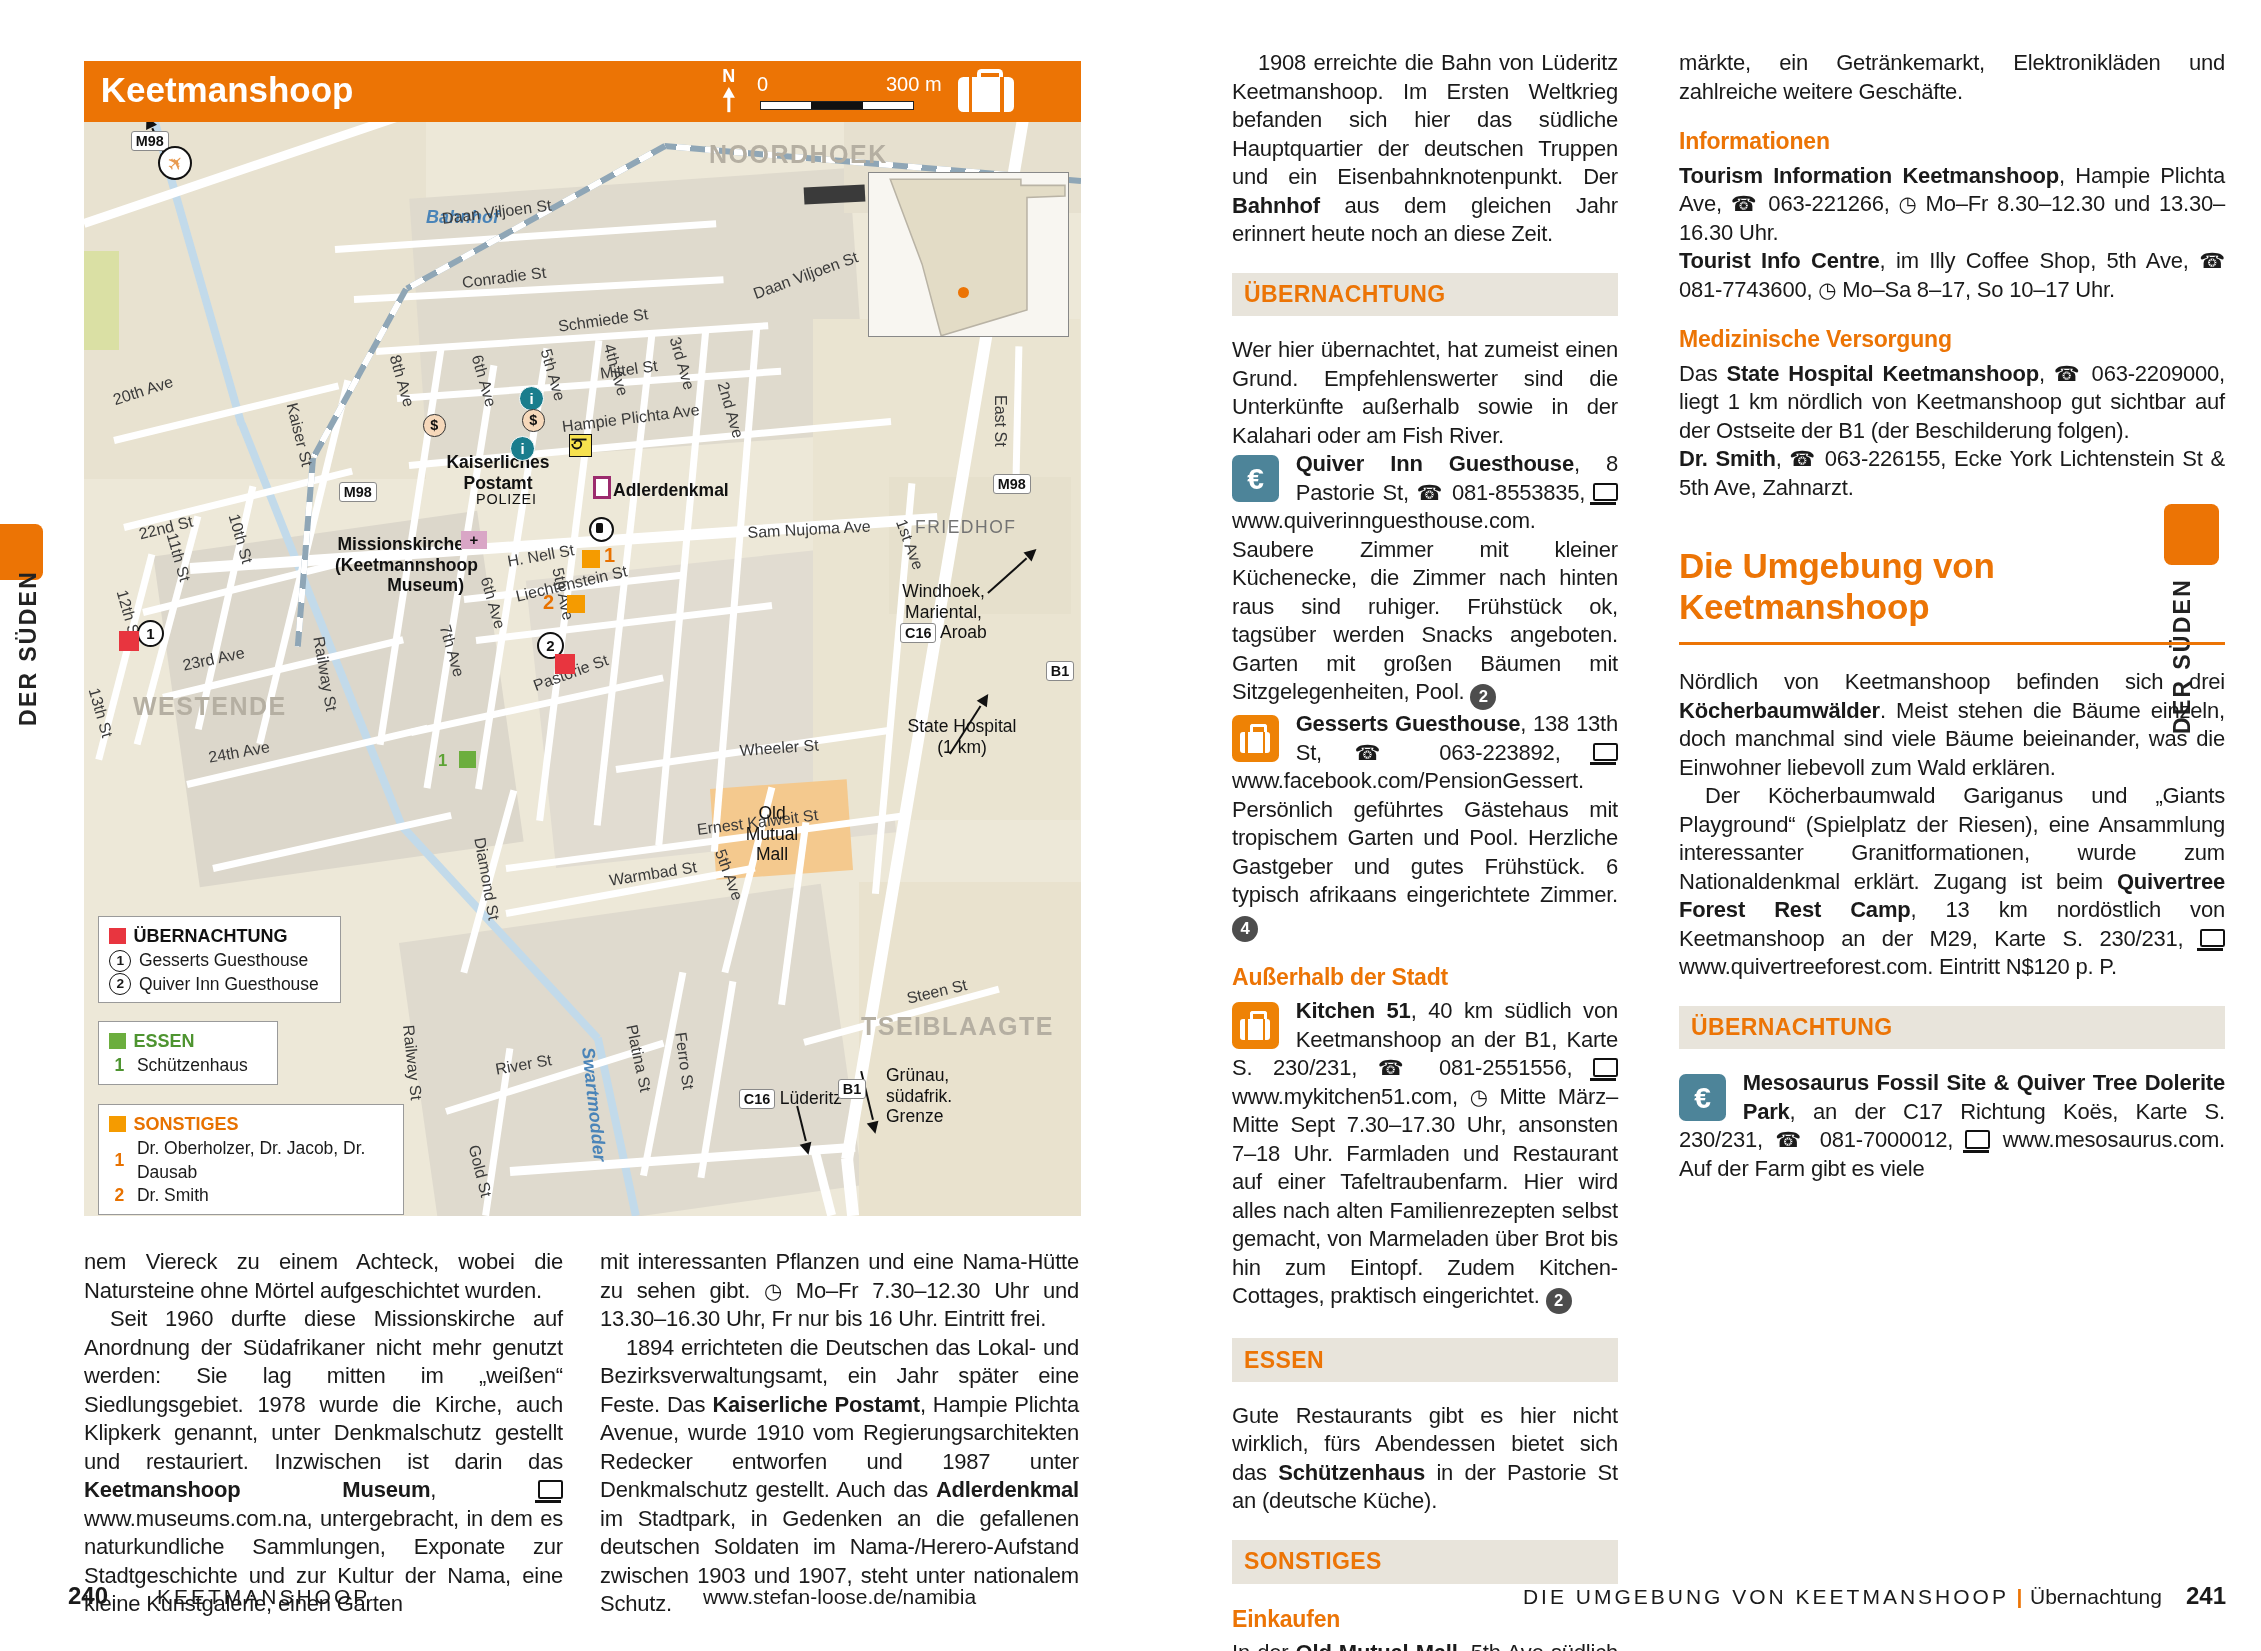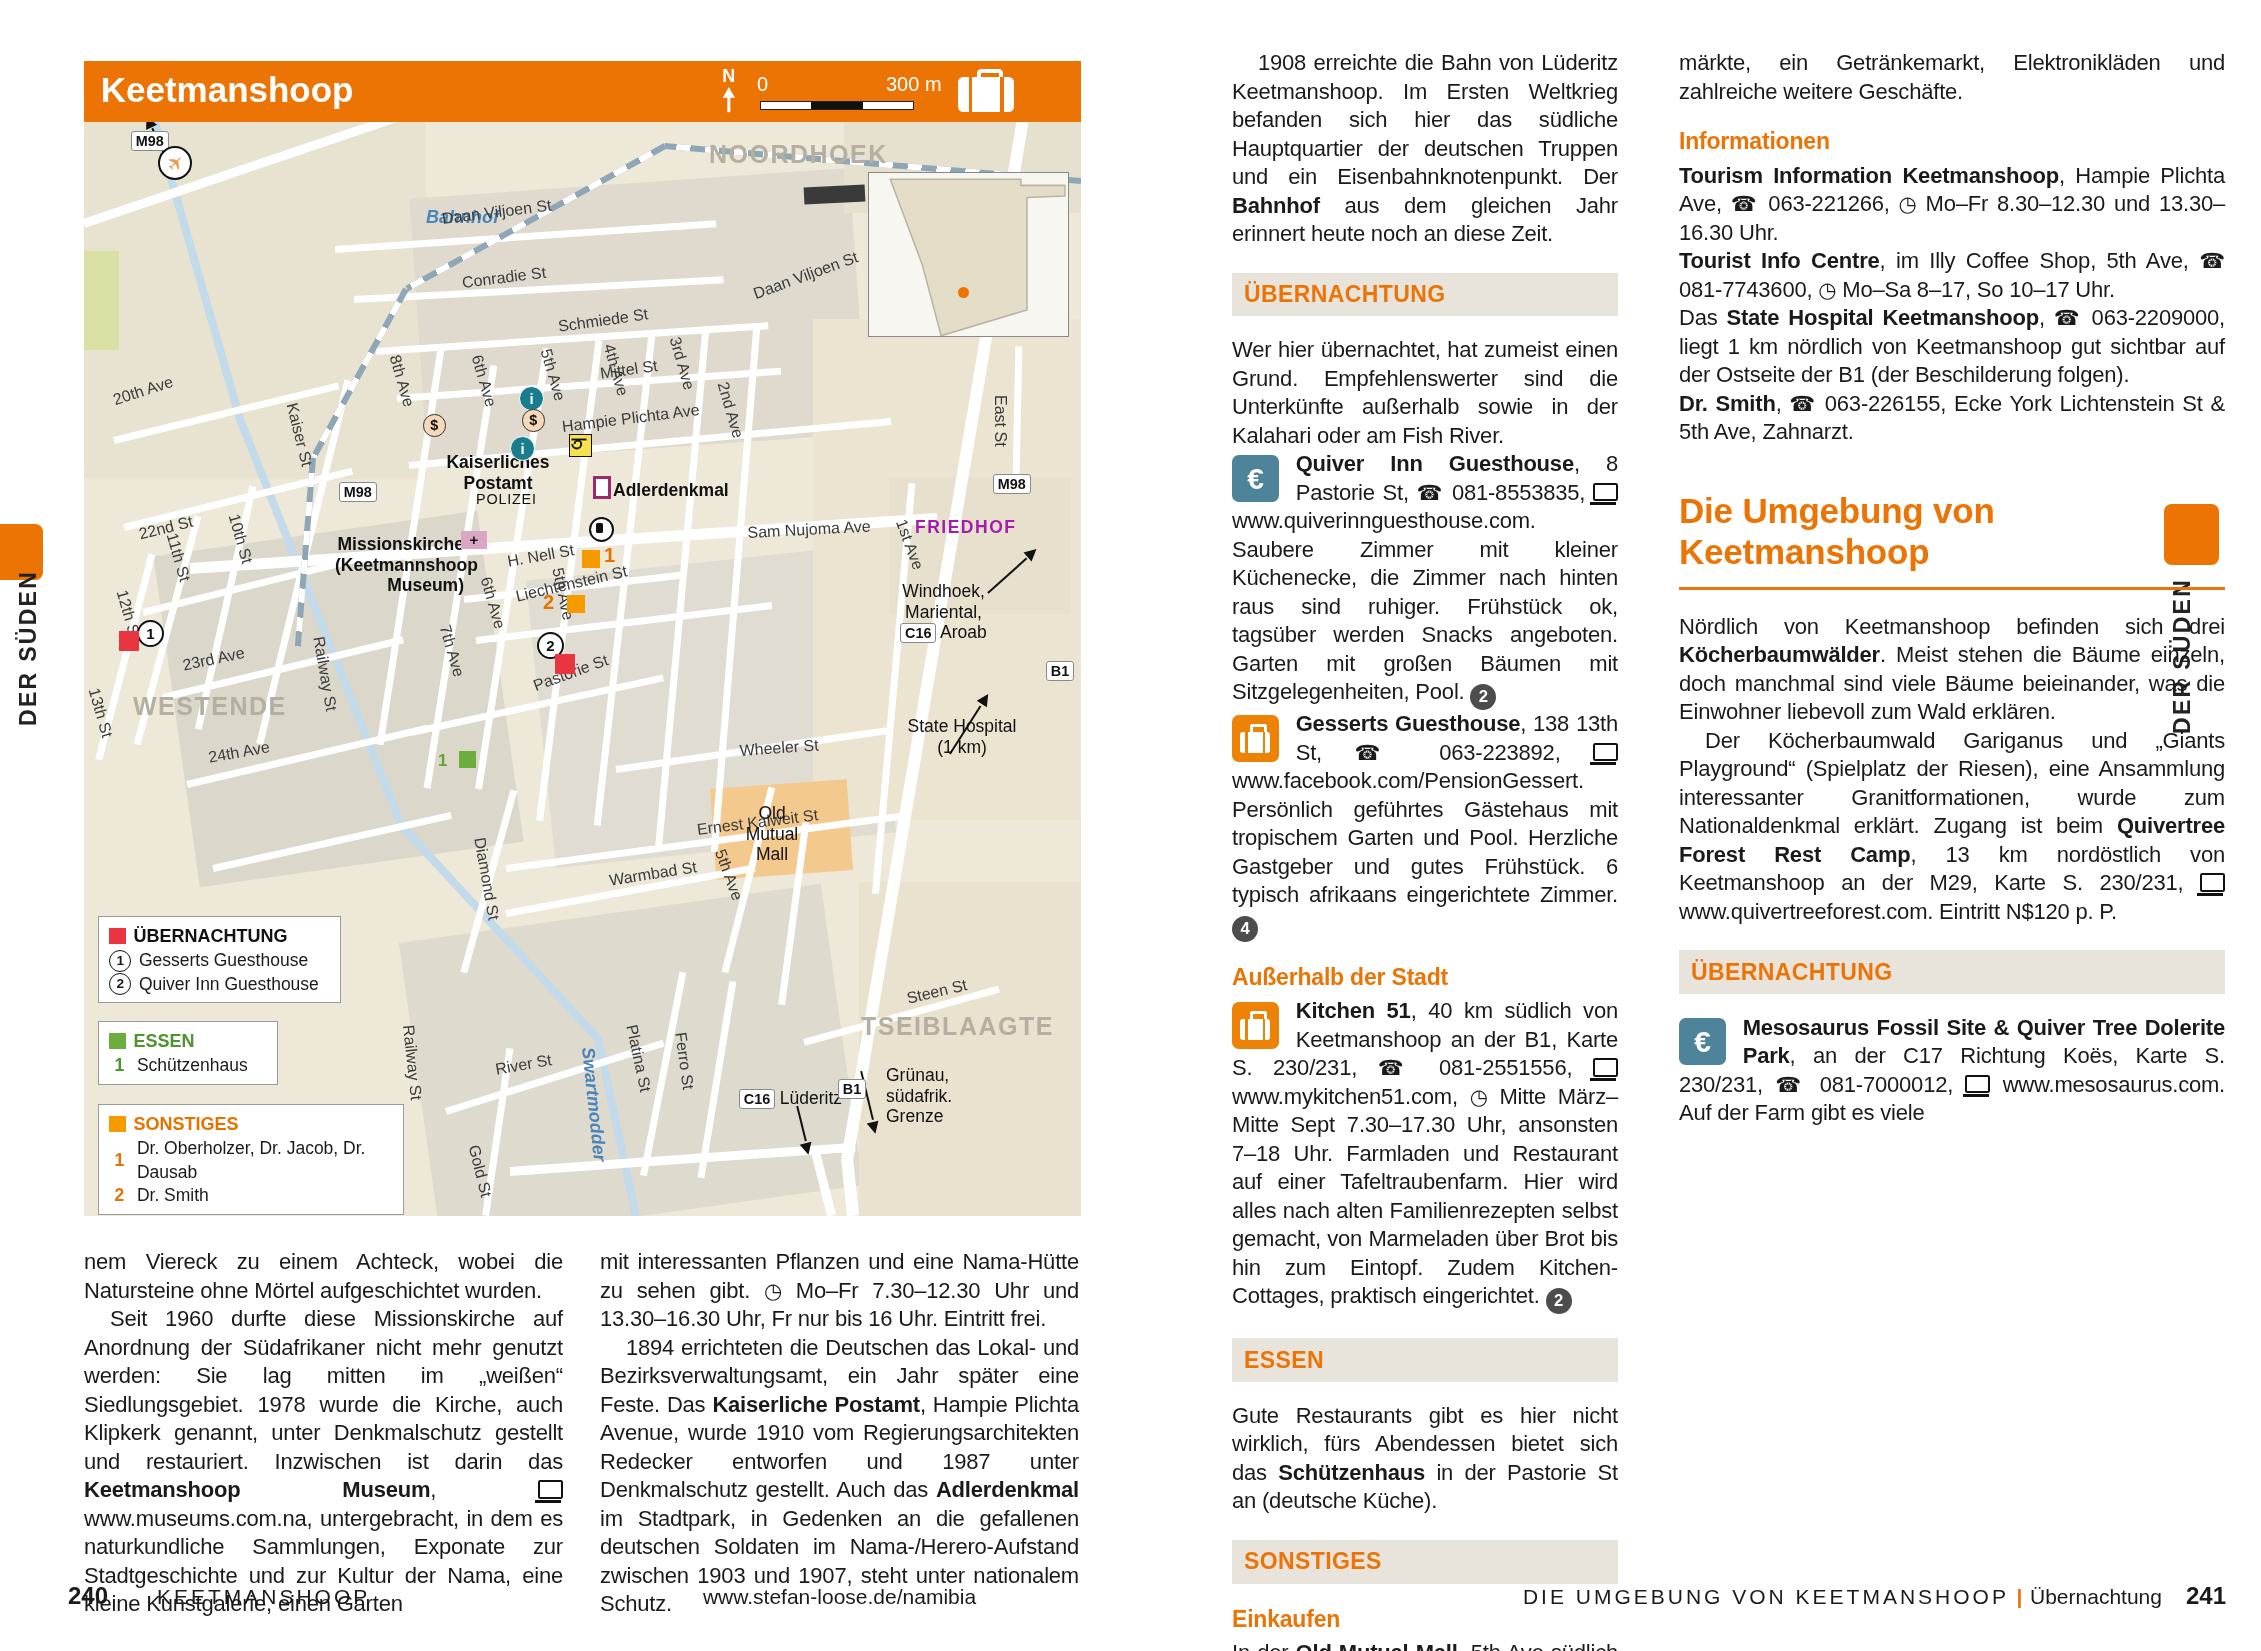--- a/index.html
+++ b/index.html
@@ -25,21 +25,21 @@
   .bigcase .body{position:absolute;left:0;bottom:0;width:56px;height:35px;background:#fff;border-radius:5.3px;
     background-image:linear-gradient(90deg,#fff 0 10.6px,#EC7405 10.6px 14.4px,#fff 14.4px 42px,#EC7405 42px 46px,#fff 46px 56px);}
   .bigcase .hd{position:absolute;left:19px;top:0;width:18px;height:12px;border:4.6px solid #fff;border-bottom:none;border-radius:4.6px 4.6px 0 0;}
   .patch,.line,.mlabel,.mbadge,.poi,.tb{position:absolute;}
   .line.road,.line.street{background:#fff;}
   .line.rail{background:#8FA6B6;background-image:repeating-linear-gradient(90deg,transparent 0 15px,#fff 15px 29px);}
   .line.river{background:#C2DAEA;}
   .mlabel{white-space:nowrap;}
   .mlabel.s{font-size:16px;color:#3a3a3a;}
   .mlabel.d{font-size:25px;font-weight:bold;color:#B5AFA2;letter-spacing:1.5px;}
-  .mlabel.df{font-size:17.5px;font-weight:bold;color:#a21caf;letter-spacing:1.5px;}
+  .mlabel.df{font-size:17.5px;font-weight:normal;color:#737373;letter-spacing:1.5px;}
   .mlabel.b{font-size:18px;font-weight:bold;font-style:italic;color:#4A84B8;}
   .mlabel.pb{font-size:17.5px;font-weight:bold;color:#111;}
   .mlabel.ps{font-size:14.4px;color:#111;letter-spacing:0.8px;}
   .mbadge,.tb .bdg{background:#fff;border:1.5px solid #8a8a8a;border-radius:3px;color:#111;
      font-size:14.4px;font-weight:bold;padding:0 3.8px;line-height:18px;display:inline-block;}
   .tb{font-size:17.5px;color:#111;line-height:20.5px;}
   .tb.bold{font-weight:bold;}
   .arrowline{position:absolute;background:#111;height:2.3px;}
   .ahead{position:absolute;width:0;height:0;border-left:6px solid transparent;border-right:6px solid transparent;border-bottom:12px solid #111;}
   
@@ -400,20 +400,21 @@
       <div class="p">Gute Restaurants gibt es hier nicht wirklich, fürs Abendessen bietet sich das <b>Schützenhaus</b> in der Pastorie St an (deutsche Küche).</div>
       <div class="band">SONSTIGES</div>
       <div class="sub">Einkaufen</div>
       <div class="p">In der <b>Old Mutual Mall</b>, 5th Ave südlich der Ernest Kalweit St, befinden sich 2 große Super-</div>
     </div>
   <div id="rp-col2" class="col" style="left:1679px;top:49px;width:546px;">
       <div class="p">märkte, ein Getränkemarkt, Elektronikläden und zahlreiche weitere Geschäfte.</div>
       <div class="sub">Informationen</div>
       <div class="p"><b>Tourism Information Keetmanshoop</b>, Hampie Plichta Ave, <span class="sym sym-phone">☎</span> 063-221266, <span class="sym sym-clock">◷</span> Mo–Fr 8.30–12.30 und 13.30–16.30 Uhr.</div>
       <div class="p"><b>Tourist Info Centre</b>, im Illy Coffee Shop, 5th Ave, <span class="sym sym-phone">☎</span> 081-7743600, <span class="sym sym-clock">◷</span> Mo–Sa 8–17, So 10–17 Uhr.</div>
+      <div class="sub">Medizinische Versorgung</div>
       <div class="p">Das <b>State Hospital Keetmanshoop</b>, <span class="sym sym-phone">☎</span> 063-2209000, liegt 1 km nördlich von Keetmanshoop gut sichtbar auf der Ostseite der B1 (der Beschilderung folgen).</div>
       <div class="p"><b>Dr. Smith</b>, <span class="sym sym-phone">☎</span> 063-226155, Ecke York Lichtenstein St &amp; 5th Ave, Zahnarzt.</div>
       <div class="h1">
         <div>Die Umgebung von</div>
         <div>Keetmanshoop</div>
       </div>
       <div class="h1rule"></div>
       <div class="p">Nördlich von Keetmanshoop befinden sich drei <b>Köcherbaumwälder</b>. Meist stehen die Bäume einzeln, doch manchmal sind viele Bäume beieinander, was die Einwohner liebevoll zum Wald erklären.</div>
       <div class="p ind">Der Köcherbaumwald Gariganus und „Giants Playground“ (Spielplatz der Riesen), eine Ansammlung interessanter Granitformationen, wurde zum Nationaldenkmal erklärt. Zugang ist beim <b>Quivertree Forest Rest Camp</b>, 13 km nordöstlich von Keetmanshoop an der M29, Karte S. 230/231, <span class="sym sym-web"></span> www.quivertreeforest.com. Eintritt N$120 p. P.</div>
       <div class="band">ÜBERNACHTUNG</div>

